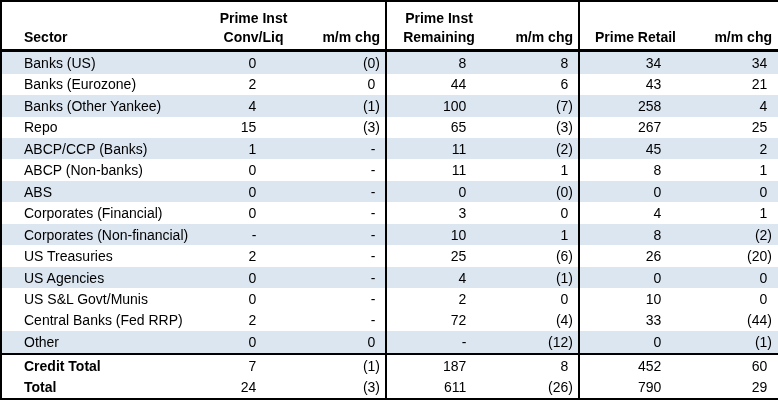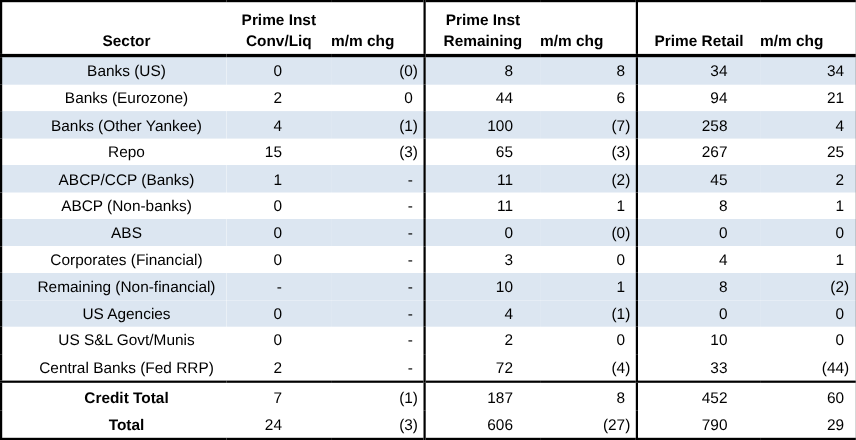--- a/index.html
+++ b/index.html
@@ -34,24 +34,24 @@
     font-weight: bold;
     height: 45px;
     padding-bottom: 2px;
     line-height: 19px;
   }
   tbody td {
     height: 20px;
     line-height: 20px;
   }
   .v-div { border-left: 2px solid #000; }
-  .sector-cell { text-align: center; padding-left: 22px; }
+  .sector-cell { text-align: left; padding-left: 22px; }
   .num { text-align: right; }
   .grp-hdr { }
-  .mm-hdr { text-align: left; }
+  .mm-hdr { text-align: right; }
   
   .c2 { padding-right: 40px; }
   .c3 { padding-right: 5px; }
   .c4 { padding-right: 20px; }
   .c5 { padding-right: 5px; }
   .c6 { padding-right: 25px; }
   .c7 { padding-right: 6px; }
   .stripe td { background: var(--stripe, #dce6f1); }
   .total-first td { border-top: 2px solid #000; }
   .bold { font-weight: bold; margin-top: 16px; }
@@ -100,21 +100,21 @@
           <td class="num c5"><span>8</span><span class="ph">)</span></td>
           <td class="num c6 v-div"><span>34</span><span class="ph">)</span></td>
           <td class="num c7"><span>34</span><span class="ph">)</span></td>
         </tr>
         <tr>
           <td class="sector-cell">Banks (Eurozone)</td>
           <td class="num c2"><span>2</span><span class="ph">)</span></td>
           <td class="num c3"><span>0</span><span class="ph">)</span></td>
           <td class="num c4 v-div"><span>44</span><span class="ph">)</span></td>
           <td class="num c5"><span>6</span><span class="ph">)</span></td>
-          <td class="num c6 v-div"><span>94</span><span class="ph">)</span></td>
+          <td class="num c6 v-div"><span>43</span><span class="ph">)</span></td>
           <td class="num c7"><span>21</span><span class="ph">)</span></td>
         </tr>
         <tr class="stripe">
           <td class="sector-cell">Banks (Other Yankee)</td>
           <td class="num c2"><span>4</span><span class="ph">)</span></td>
           <td class="num c3"><span>(1)</span></td>
           <td class="num c4 v-div"><span>100</span><span class="ph">)</span></td>
           <td class="num c5"><span>(7)</span></td>
           <td class="num c6 v-div"><span>258</span><span class="ph">)</span></td>
           <td class="num c7"><span>4</span><span class="ph">)</span></td>
@@ -158,28 +158,37 @@
         <tr>
           <td class="sector-cell">Corporates (Financial)</td>
           <td class="num c2"><span>0</span><span class="ph">)</span></td>
           <td class="num c3"><span>-</span><span class="ph">)</span></td>
           <td class="num c4 v-div"><span>3</span><span class="ph">)</span></td>
           <td class="num c5"><span>0</span><span class="ph">)</span></td>
           <td class="num c6 v-div"><span>4</span><span class="ph">)</span></td>
           <td class="num c7"><span>1</span><span class="ph">)</span></td>
         </tr>
         <tr class="stripe">
-          <td class="sector-cell">Remaining (Non-financial)</td>
+          <td class="sector-cell">Corporates (Non-financial)</td>
           <td class="num c2"><span>-</span><span class="ph">)</span></td>
           <td class="num c3"><span>-</span><span class="ph">)</span></td>
           <td class="num c4 v-div"><span>10</span><span class="ph">)</span></td>
           <td class="num c5"><span>1</span><span class="ph">)</span></td>
           <td class="num c6 v-div"><span>8</span><span class="ph">)</span></td>
           <td class="num c7"><span>(2)</span></td>
         </tr>
+        <tr>
+          <td class="sector-cell">US Treasuries</td>
+          <td class="num c2"><span>2</span><span class="ph">)</span></td>
+          <td class="num c3"><span>-</span><span class="ph">)</span></td>
+          <td class="num c4 v-div"><span>25</span><span class="ph">)</span></td>
+          <td class="num c5"><span>(6)</span></td>
+          <td class="num c6 v-div"><span>26</span><span class="ph">)</span></td>
+          <td class="num c7"><span>(20)</span></td>
+        </tr>
         <tr class="stripe">
           <td class="sector-cell">US Agencies</td>
           <td class="num c2"><span>0</span><span class="ph">)</span></td>
           <td class="num c3"><span>-</span><span class="ph">)</span></td>
           <td class="num c4 v-div"><span>4</span><span class="ph">)</span></td>
           <td class="num c5"><span>(1)</span></td>
           <td class="num c6 v-div"><span>0</span><span class="ph">)</span></td>
           <td class="num c7"><span>0</span><span class="ph">)</span></td>
         </tr>
         <tr>
@@ -192,34 +201,43 @@
           <td class="num c7"><span>0</span><span class="ph">)</span></td>
         </tr>
         <tr>
           <td class="sector-cell">Central Banks (Fed RRP)</td>
           <td class="num c2"><span>2</span><span class="ph">)</span></td>
           <td class="num c3"><span>-</span><span class="ph">)</span></td>
           <td class="num c4 v-div"><span>72</span><span class="ph">)</span></td>
           <td class="num c5"><span>(4)</span></td>
           <td class="num c6 v-div"><span>33</span><span class="ph">)</span></td>
           <td class="num c7"><span>(44)</span></td>
+        </tr>
+        <tr class="stripe">
+          <td class="sector-cell">Other</td>
+          <td class="num c2"><span>0</span><span class="ph">)</span></td>
+          <td class="num c3"><span>0</span><span class="ph">)</span></td>
+          <td class="num c4 v-div"><span>-</span><span class="ph">)</span></td>
+          <td class="num c5"><span>(12)</span></td>
+          <td class="num c6 v-div"><span>0</span><span class="ph">)</span></td>
+          <td class="num c7"><span>(1)</span></td>
         </tr>
         <tr class="total-first">
           <td class="sector-cell bold">Credit Total</td>
           <td class="num c2"><span>7</span><span class="ph">)</span></td>
           <td class="num c3"><span>(1)</span></td>
           <td class="num c4 v-div"><span>187</span><span class="ph">)</span></td>
           <td class="num c5"><span>8</span><span class="ph">)</span></td>
           <td class="num c6 v-div"><span>452</span><span class="ph">)</span></td>
           <td class="num c7"><span>60</span><span class="ph">)</span></td>
         </tr>
         <tr>
           <td class="sector-cell bold">Total</td>
           <td class="num c2"><span>24</span><span class="ph">)</span></td>
           <td class="num c3"><span>(3)</span></td>
-          <td class="num c4 v-div"><span>606</span><span class="ph">)</span></td>
-          <td class="num c5"><span>(27)</span></td>
+          <td class="num c4 v-div"><span>611</span><span class="ph">)</span></td>
+          <td class="num c5"><span>(26)</span></td>
           <td class="num c6 v-div"><span>790</span><span class="ph">)</span></td>
           <td class="num c7"><span>29</span><span class="ph">)</span></td>
         </tr>
       </tbody>
   </table>
 </div>
 
 </body></html>

